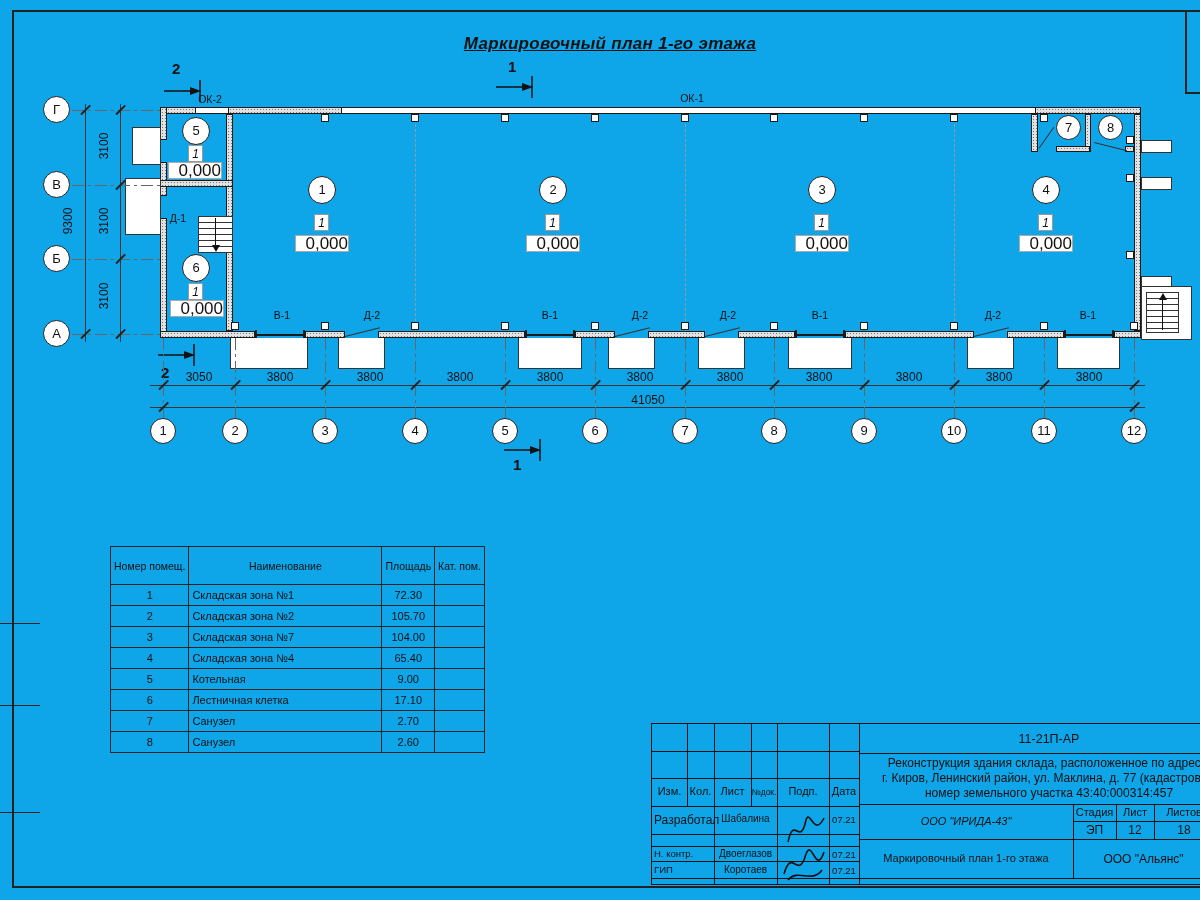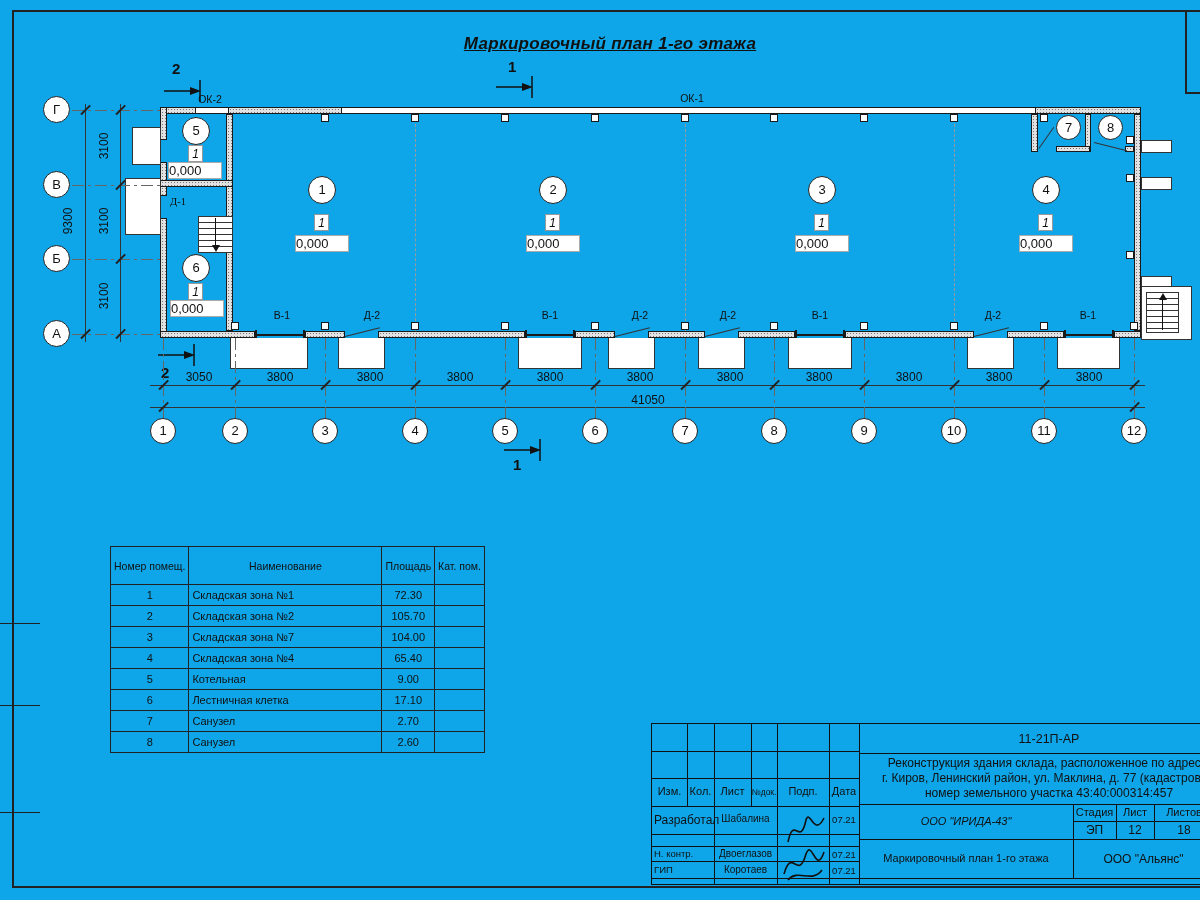--- a/index.html
+++ b/index.html
@@ -27,21 +27,21 @@
   .tick{position:absolute;width:13px;height:1.6px;background:#222;transform:rotate(-45deg);}
   .bub{position:absolute;box-sizing:border-box;border:1.3px solid #222;border-radius:50%;background:#fff;
        text-align:center;font-size:13px;}
   .dim{position:absolute;font-size:12px;text-align:center;white-space:nowrap;}
   .dimv{position:absolute;font-size:12px;text-align:center;transform:rotate(-90deg);white-space:nowrap;}
   .lab{position:absolute;font-size:10.5px;text-align:center;white-space:nowrap;}
   .circ{position:absolute;box-sizing:border-box;border:1.4px solid #222;border-radius:50%;background:#fff;text-align:center;font-size:13px;}
   .mk{position:absolute;box-sizing:border-box;width:15px;height:17px;border:1px solid #999;background:#fff;
       font-style:italic;font-size:12px;text-align:center;line-height:16px;}
   .elev{position:absolute;box-sizing:border-box;width:54px;height:17px;border:1px solid #aaa;background:#fff;
-        font-size:13px;text-align:left;line-height:16px;}
+        font-size:17px;text-align:right;line-height:16px;}
   .stair{position:absolute;box-sizing:border-box;border:1px solid #333;
          background:repeating-linear-gradient(180deg,#fff 0 5px,#333 5px 6px);}
   .sline{position:absolute;width:1.4px;background:#111;}
   .tri-up{position:absolute;width:0;height:0;border-left:4px solid transparent;border-right:4px solid transparent;border-bottom:7px solid #111;}
   .tri-down{position:absolute;width:0;height:0;border-left:4px solid transparent;border-right:4px solid transparent;border-top:7px solid #111;}
   .sec{position:absolute;font-size:15px;font-weight:bold;}
   .title{position:absolute;font-size:17px;font-weight:bold;font-style:italic;text-align:center;text-decoration:underline;letter-spacing:.3px;}
   .ttitle{position:absolute;font-size:14.5px;font-weight:bold;font-style:italic;text-align:center;text-decoration:underline;}
   
   #sched{position:absolute;left:110px;top:546px;border-collapse:collapse;table-layout:fixed;}
@@ -144,21 +144,21 @@
   <div class="stair" style="left:198px;top:216px;width:35px;height:37px;"></div>
   <div class="sline" style="left:215px;top:218px;height:28px;"></div>
   <div class="tri-down" style="left:212px;top:245px;"></div>
 
   <div class="zdash" style="left:415px;top:114px;height:217px;"></div>
   <div class="zdash" style="left:685px;top:114px;height:217px;"></div>
   <div class="zdash" style="left:954px;top:114px;height:217px;"></div>
 
   <span class="lab" style="left:190px;top:93px;width:40px;">ОК-2</span>
   <span class="lab" style="left:672px;top:92px;width:40px;">ОК-1</span>
-  <span class="lab" style="left:163px;top:196px;width:30px;font-family:Liberation Serif, serif;">Д-1</span>
+  <span class="lab" style="left:163px;top:212px;width:30px;">Д-1</span>
   <span class="lab" style="left:264px;top:309px;width:36px;">В-1</span>
   <span class="lab" style="left:354px;top:309px;width:36px;">Д-2</span>
   <span class="lab" style="left:532px;top:309px;width:36px;">В-1</span>
   <span class="lab" style="left:622px;top:309px;width:36px;">Д-2</span>
   <span class="lab" style="left:710px;top:309px;width:36px;">Д-2</span>
   <span class="lab" style="left:802px;top:309px;width:36px;">В-1</span>
   <span class="lab" style="left:975px;top:309px;width:36px;">Д-2</span>
   <span class="lab" style="left:1070px;top:309px;width:36px;">В-1</span>
 
   <span class="sec" style="left:172px;top:60px;">2</span>

